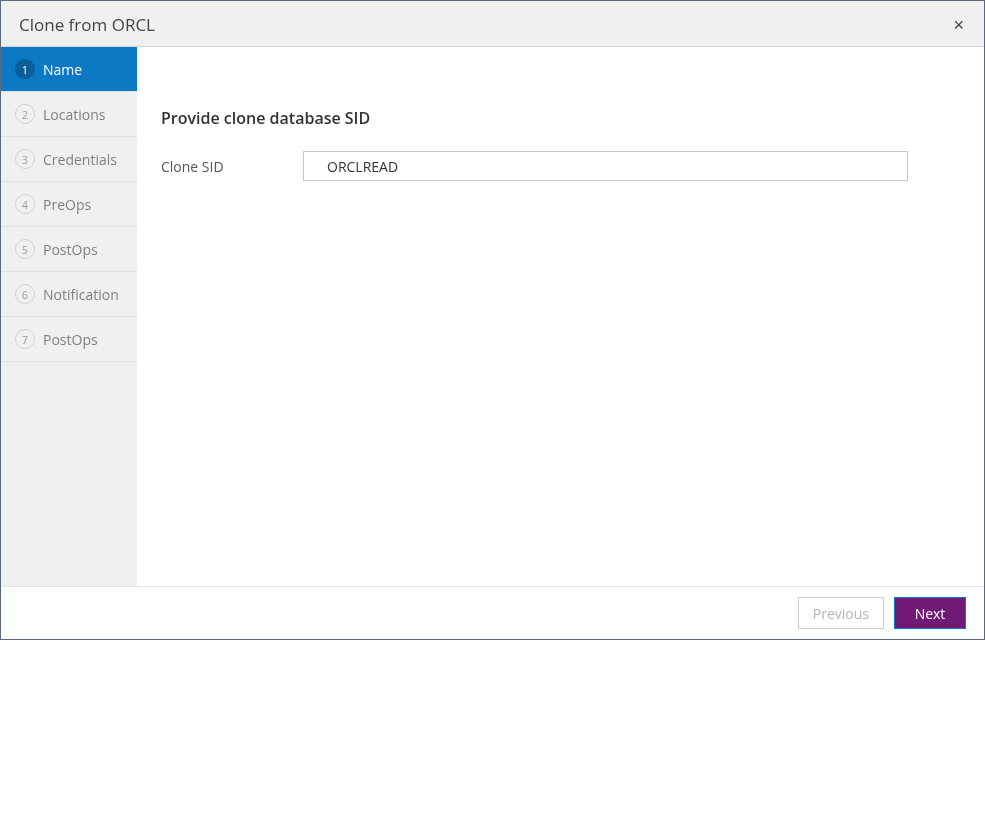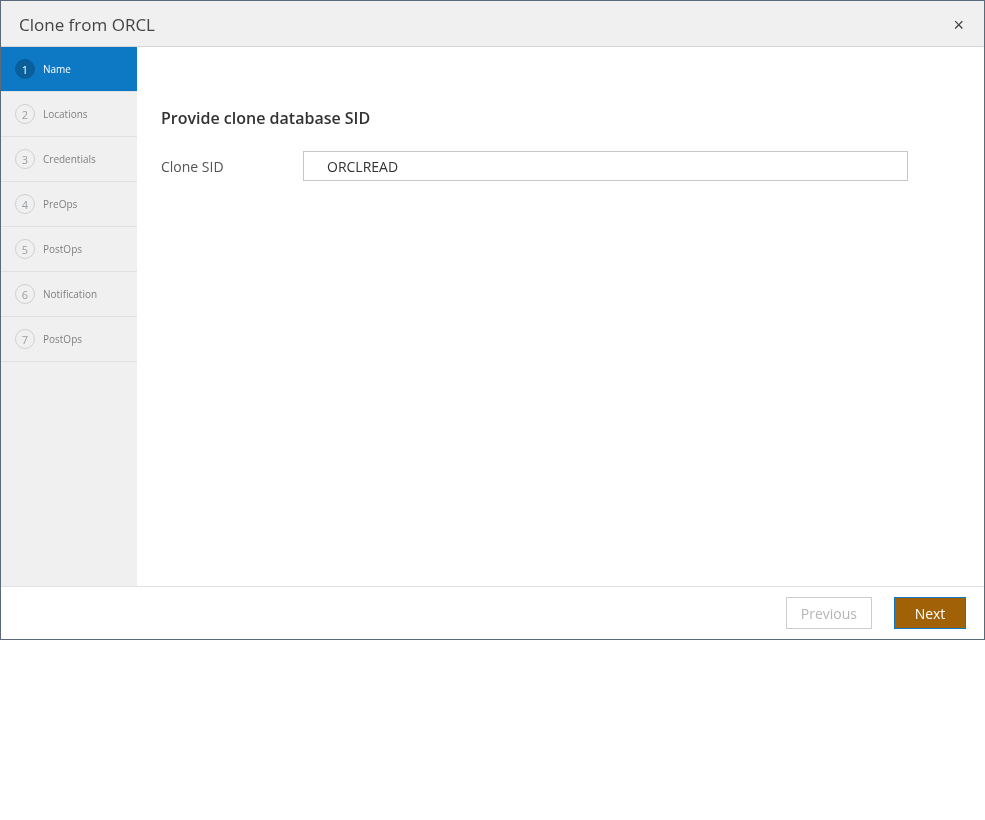--- a/index.html
+++ b/index.html
@@ -71,21 +71,21 @@
       display: flex;
       align-items: center;
       justify-content: center;
       font-size: 11px;
       color: #9aa0a6;
       border: 1px solid #d0d0d0;
       background: #f0f0f0;
       flex-shrink: 0;
     }
     .sidebar-item .step-label {
-      font-size: 10px;
+      font-size: 14px;
       color: #808080;
     }
     .sidebar-item.active {
       background: #0d78c4;
     }
     .sidebar-item.active .step-badge {
       background: #0a5e9a;
       border-color: #0a5e9a;
       color: #fff;
     }
@@ -123,38 +123,38 @@
       color: #333;
       font-family: inherit;
       outline: none;
     }
     .dialog-footer {
       border-top: 1px solid #e2e2e2;
       background: #fff;
       padding: 10px 18px;
       display: flex;
       justify-content: flex-end;
-      gap: 22px;
+      gap: 10px;
     }
     .btn {
       min-width: 72px;
       height: 32px;
       font-size: 14px;
       border: 1px solid #ccc;
       background: #fff;
       cursor: pointer;
       font-family: inherit;
       padding: 0 14px;
     }
     .btn-prev {
       color: #b5b5b5;
       cursor: default;
     }
     .btn-next {
-      background: #a16207;
+      background: #701a75;
       border-color: #0d78c4;
       color: #fff;
     }
   </style>
 </head>
 <body>
 
 <div class="dialog">
   <div class="dialog-header">
     <div class="dialog-title">Clone from ORCL</div>

